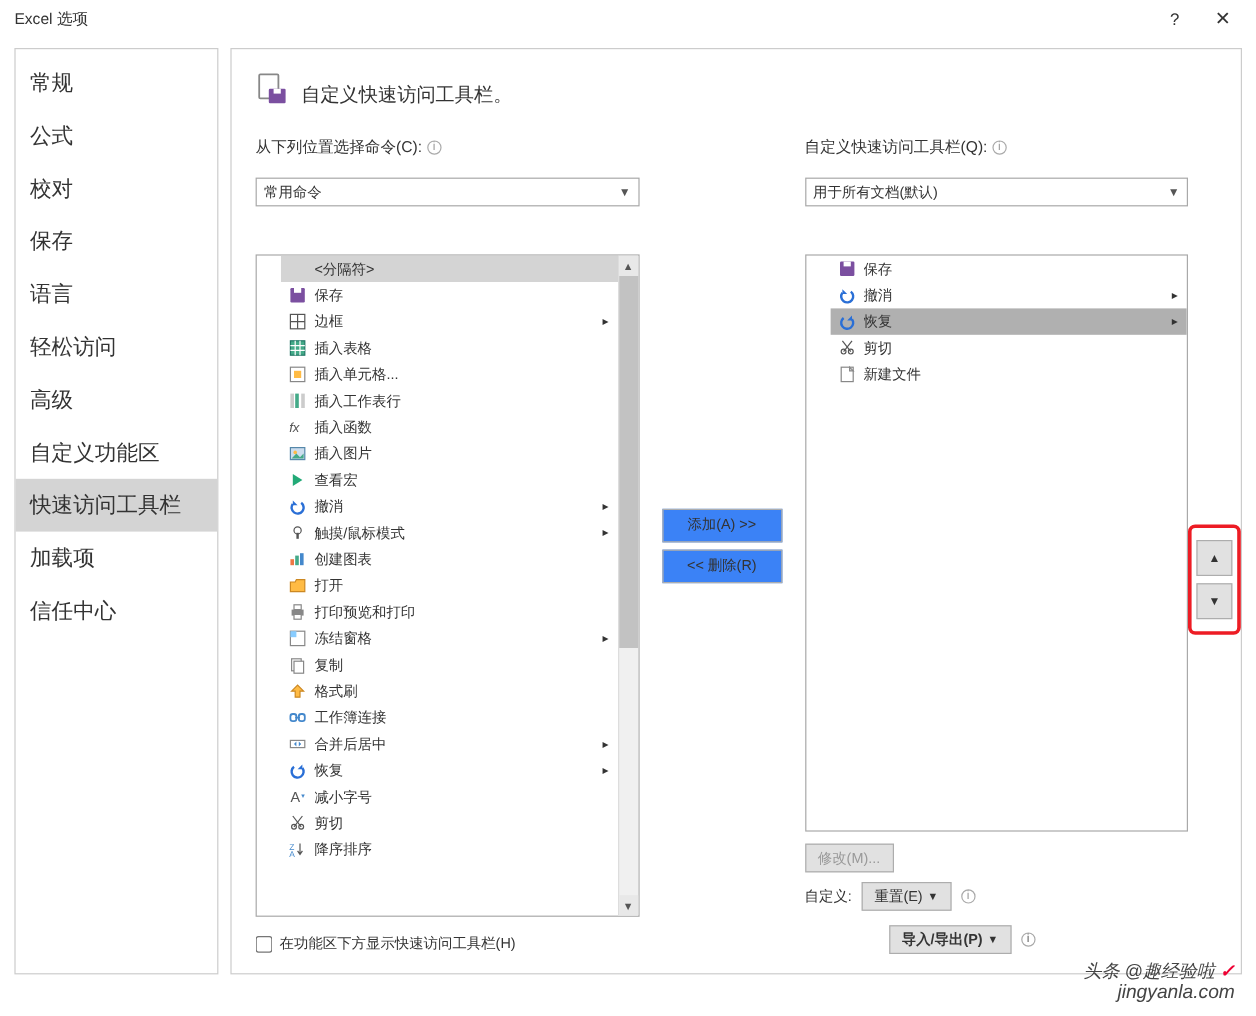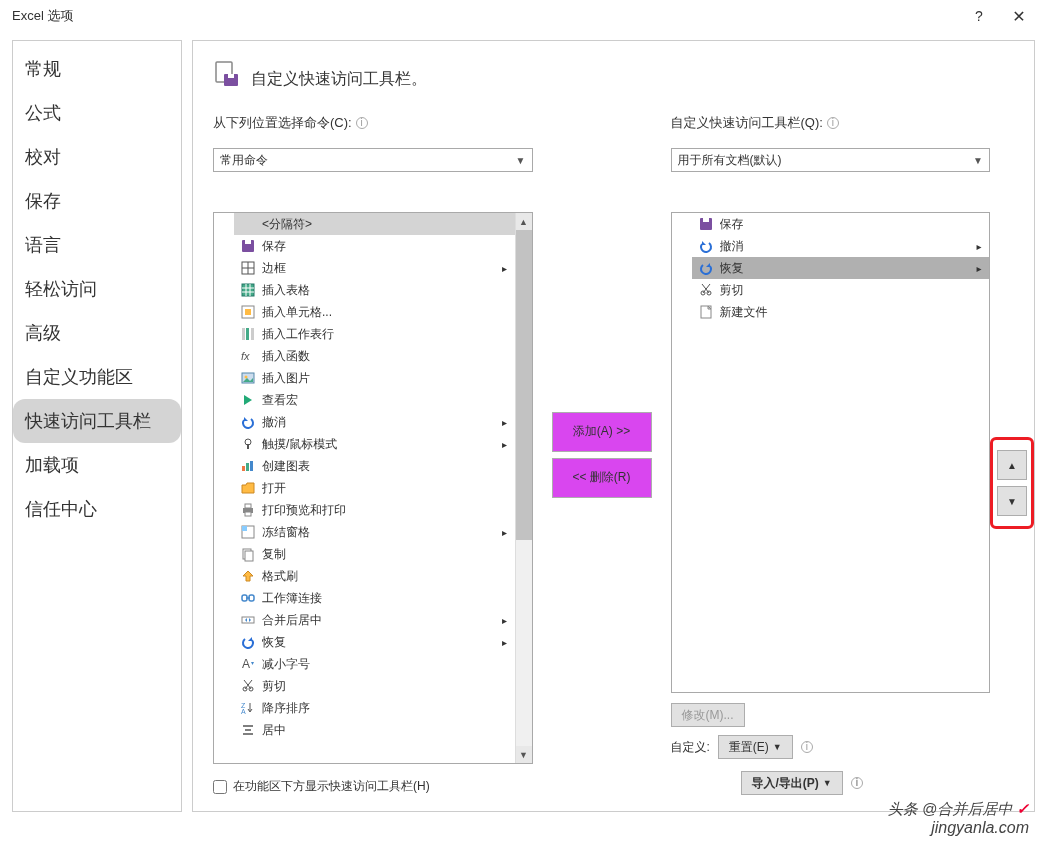--- a/index.html
+++ b/index.html
@@ -7,21 +7,21 @@
 
 .titlebar { height: 32px; display: flex; align-items: center; padding: 0 8px; border-bottom: none; }
 .titlebar .title { font-size: 13px; flex: 1; padding-left: 4px; }
 .titlebar .help { width: 40px; text-align: center; font-size: 14px; color: #333; }
 .titlebar .close { width: 40px; text-align: center; font-size: 16px; color: #333; }
 
 .dialog-body { display: flex; height: 780px; padding: 8px 12px 0 12px; gap: 10px; }
 
 .sidebar { width: 170px; border: 1px solid #ccc; background: #fff; padding-top: 6px; }
 .sidebar-item { padding: 10px 12px; font-size: 18px; cursor: default; }
-.sidebar-item.selected { background: #d4d4d4; border-radius: 12px; }
+.sidebar-item.selected { background: #d4d4d4; }
 
 .main { flex: 1; border: 1px solid #ccc; padding: 16px 20px; position: relative; display: flex; flex-direction: column; }
 
 .header-row { display: flex; align-items: center; gap: 10px; margin-bottom: 24px; }
 .big-icon { width: 28px; height: 28px; position: relative; }
 .big-icon svg { width: 28px; height: 28px; }
 .header-title { font-size: 16px; font-weight: normal; margin-top: 12px; }
 
 .columns { display: flex; gap: 14px; flex: 1; }
 
@@ -41,21 +41,21 @@
 .list-item.header { background: #d4d4d4; padding-left: 28px; }
 .list-item.selected { background: #b0b0b0; }
 .list-item .ico { width: 16px; height: 16px; display: flex; align-items: center; justify-content: center; flex-shrink: 0; }
 .list-item .txt { flex: 1; white-space: nowrap; overflow: hidden; }
 .list-item .sub { width: 12px; font-size: 10px; color: #333; text-align: center; }
 .vscroll { width: 17px; background: #f0f0f0; border-left: 1px solid #ddd; display: flex; flex-direction: column; }
 .vscroll .btn { height: 17px; background: #e8e8e8; display: flex; align-items: center; justify-content: center; font-size: 9px; color: #555; }
 .vscroll .thumb { background: #c2c2c2; }
 .vscroll .track { flex: 1; position: relative; }
 
-.mid-btn { width: 100px; height: 40px; border: 1px solid #adadad; background: #d946ef; font-size: 12px; display: flex; align-items: center; justify-content: center; }
+.mid-btn { width: 100px; height: 28px; border: 1px solid #adadad; background: #3b82f6; font-size: 12px; display: flex; align-items: center; justify-content: center; }
 
 .below-right { margin-top: 10px; }
 .small-btn { height: 24px; border: 1px solid #adadad; background: #e1e1e1; font-size: 12px; padding: 0 10px; display: inline-flex; align-items: center; gap: 4px; }
 .small-btn.disabled { color: #999; }
 .row-spaced { display: flex; align-items: center; gap: 8px; margin-top: 8px; }
 .row-right { display: flex; align-items: center; gap: 8px; margin-top: 12px; justify-content: flex-start; padding-left: 70px; font-weight: bold;}
 
 .checkbox-row { display: flex; align-items: center; gap: 6px; margin-top: 14px; font-size: 12px; }
 .checkbox-row input { width: 14px; height: 14px; }
 
@@ -322,30 +322,20 @@
               </div>
               <div class="list-item">
                 <span class="ico">
                   <svg width="16" height="16" viewBox="0 0 16 16">
                     <text x="1" y="8" font-size="7" fill="#48c">Z</text>
                     <text x="1" y="14" font-size="7" fill="#48c">A</text>
                     <path d="M10 3 L10 11 M8 9 L10 12 L12 9" stroke="#555" fill="none"></path>
                   </svg>
                 </span>
                 <span class="txt">降序排序</span>
-              </div>
-              <div class="list-item">
-                <span class="ico">
-                  <svg width="16" height="16" viewBox="0 0 16 16">
-                    <line x1="3" y1="4" x2="13" y2="4" stroke="#555" stroke-width="1.5"></line>
-                    <line x1="5" y1="8" x2="11" y2="8" stroke="#555" stroke-width="1.5"></line>
-                    <line x1="3" y1="12" x2="13" y2="12" stroke="#555" stroke-width="1.5"></line>
-                  </svg>
-                </span>
-                <span class="txt">居中</span>
               </div>
             </div>
           <div class="vscroll">
             <div class="btn">▲</div>
             <div class="track">
                 <div class="thumb" style="height:60%;"></div>
               </div>
             <div class="btn">▼</div>
           </div>
         </div>
@@ -447,15 +437,15 @@
     </div>
 
     <div class="arrow-box">
       <div class="arrow-btn">▲</div>
       <div class="arrow-btn">▼</div>
     </div>
   </div>
 </div>
 
 <div class="watermark">
-  <span>头条 @合并后居中</span> <span class="red">✓</span><br>
+  <span>头条 @趣经验啦</span> <span class="red">✓</span><br>
   <span style="font-size:16px; float:right;">jingyanla.com</span>
 </div>
 
 </body></html>

